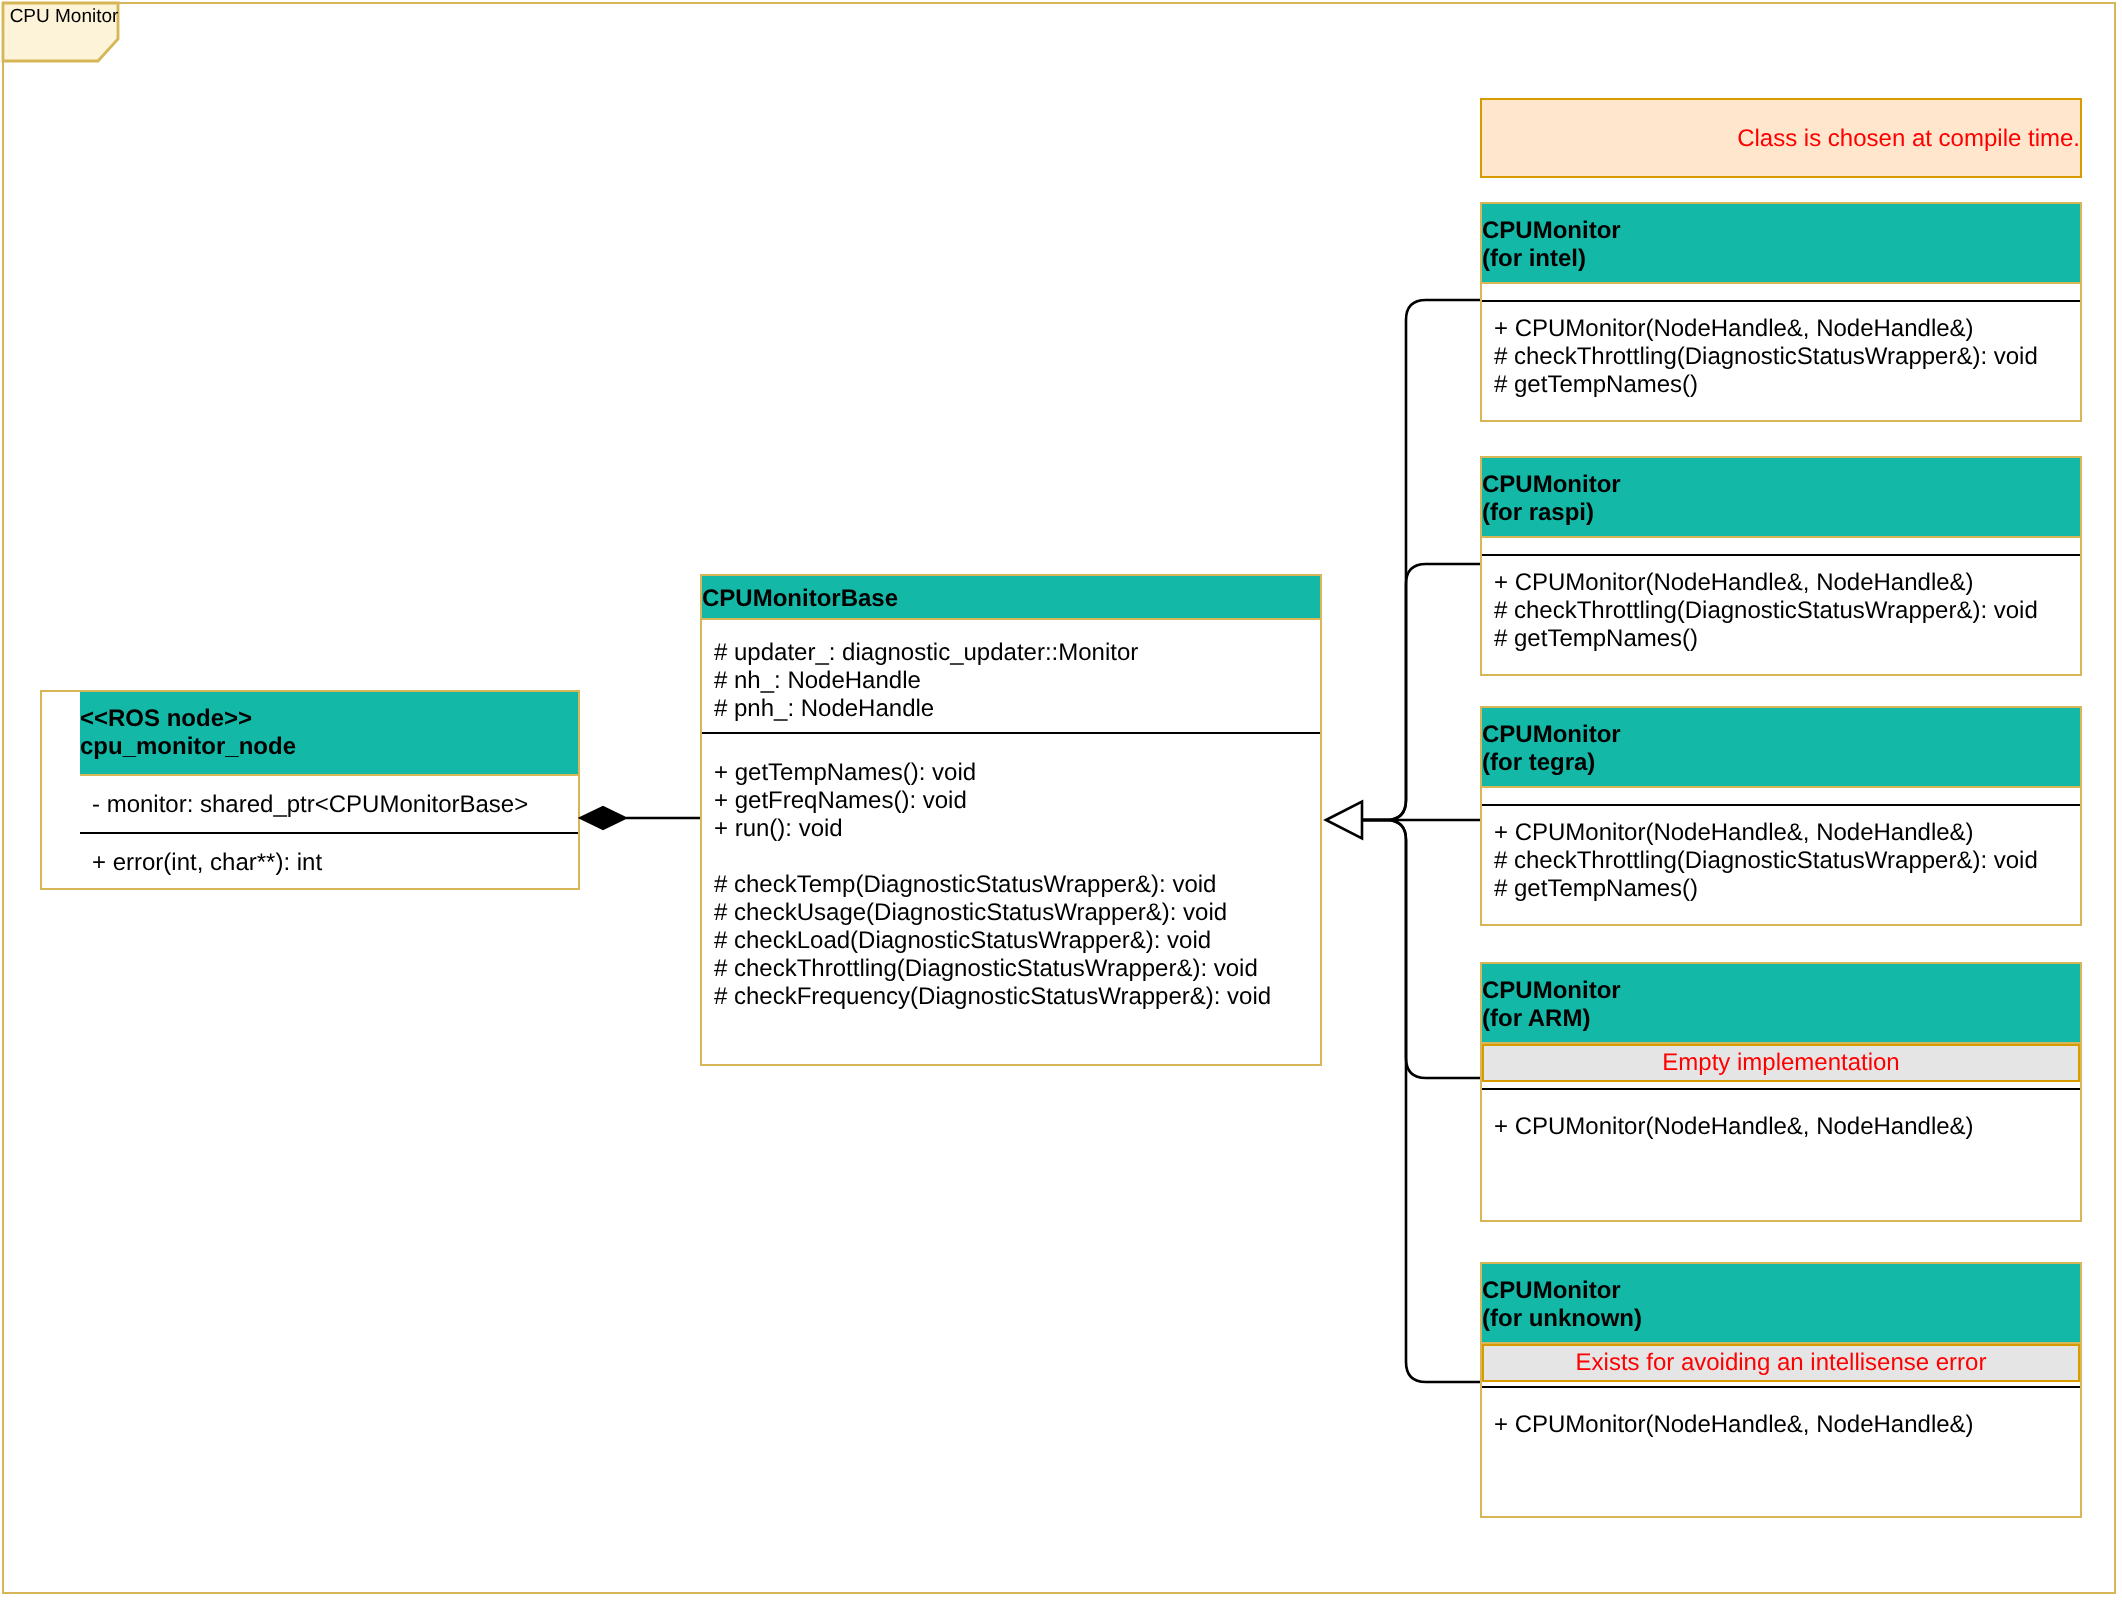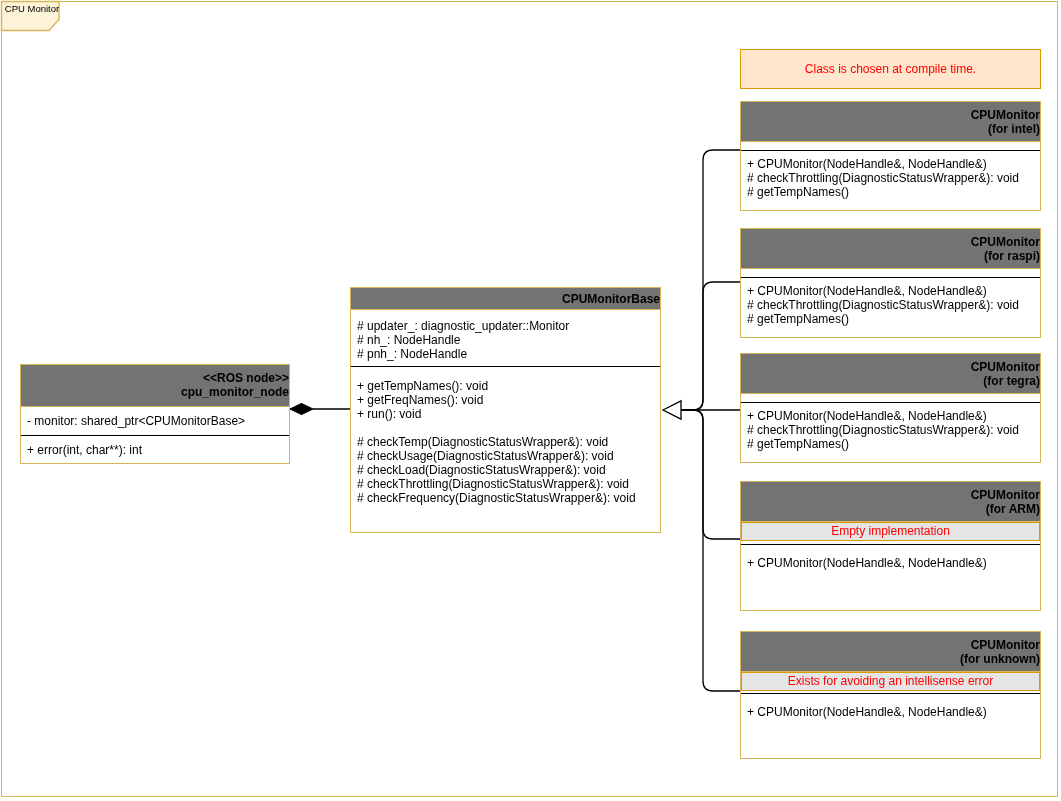--- a/index.html
+++ b/index.html
@@ -5,51 +5,51 @@
   html,body{margin:0;padding:0;background:#ffffff;}
   .canvas{position:relative;width:1061px;height:801px;background:#ffffff;
           font-family:"Liberation Sans",sans-serif;color:#000;overflow:hidden;}
   .frame-border{position:absolute;left:1px;top:1px;width:1057px;height:796px;
           border:1.4px solid #d6b656;box-sizing:border-box;}
   .frame-tab-svg{position:absolute;left:0;top:0;}
   .frame-tab-label{position:absolute;left:2px;top:3px;width:60px;text-align:center;
           font-size:9.5px;line-height:11px;color:#000;}
   .uml-class{position:absolute;background:#ffffff;border:1px solid #d6b656;
           box-sizing:border-box;font-size:12px;display:flex;flex-direction:column;}
-  .uml-header{background:#737373;border-bottom:1px solid #d6b656;text-align:right;
+  .uml-header{background:#14b8a6;border-bottom:1px solid #d6b656;text-align:left;
           font-weight:bold;line-height:14px;box-sizing:border-box;flex:0 0 auto;}
   .uml-attrs,.uml-methods{box-sizing:border-box;padding-left:6px;padding-right:4px;flex:0 0 auto;}
   .uml-methods{flex:1 1 auto;}
   .black-divider{border-bottom:1.5px solid #000;}
   .uml-line{min-height:14px;line-height:14px;white-space:pre;overflow:hidden;}
   .note-strip{background:#e5e5e5;border:1px solid #d79b00;box-sizing:border-box;
           color:#ff0000;text-align:center;line-height:17px;font-size:12px;flex:0 0 auto;}
   .annotation{position:absolute;background:#ffe6cc;border:1px solid #d79b00;
           box-sizing:border-box;color:#ff0000;font-size:12px;
-          display:flex;align-items:center;justify-content:center;text-align:center;}
+          display:flex;align-items:center;justify-content:flex-end;text-align:center;}
   .edges-svg{position:absolute;left:0;top:0;pointer-events:none;}
   .gap3{height:3px;flex:0 0 auto;}
   .gap2{height:2px;flex:0 0 auto;}
 </style>
 </head>
 <body>
 
 <div class="canvas">
 
   <div class="frame-border"></div>
   <svg class="frame-tab-svg" width="70" height="36">
     <polygon points="1.5,1.5 59,1.5 59,19.5 49,30.5 1.5,30.5" fill="#fdf3d8" stroke="#d6b656" stroke-width="1.4"></polygon>
   </svg>
   <div class="frame-tab-label">CPU Monitor</div>
 
   <div class="annotation" style="left:740px;top:49px;width:301px;height:40px;">
     <span>Class is chosen at compile time.</span>
   </div>
 
-  <div class="uml-class" style="left:20px;top:364px;width:270px;height:100px;">
+  <div class="uml-class" style="left:20px;top:345px;width:270px;height:100px;padding-left:19px;">
     <div class="uml-header" style="height:42px;padding-top:6px;">
       <div class="uml-line">&lt;&lt;ROS node&gt;&gt;</div>
       <div class="uml-line">cpu_monitor_node</div>
     </div>
     <div class="uml-attrs black-divider" style="flex:0 0 29px;padding-top:7px;">
       <div class="uml-line">- monitor: shared_ptr&lt;CPUMonitorBase&gt;</div>
     </div>
     <div class="uml-methods" style="padding-top:7px;">
       <div class="uml-line">+ error(int, char**): int</div>
     </div>

